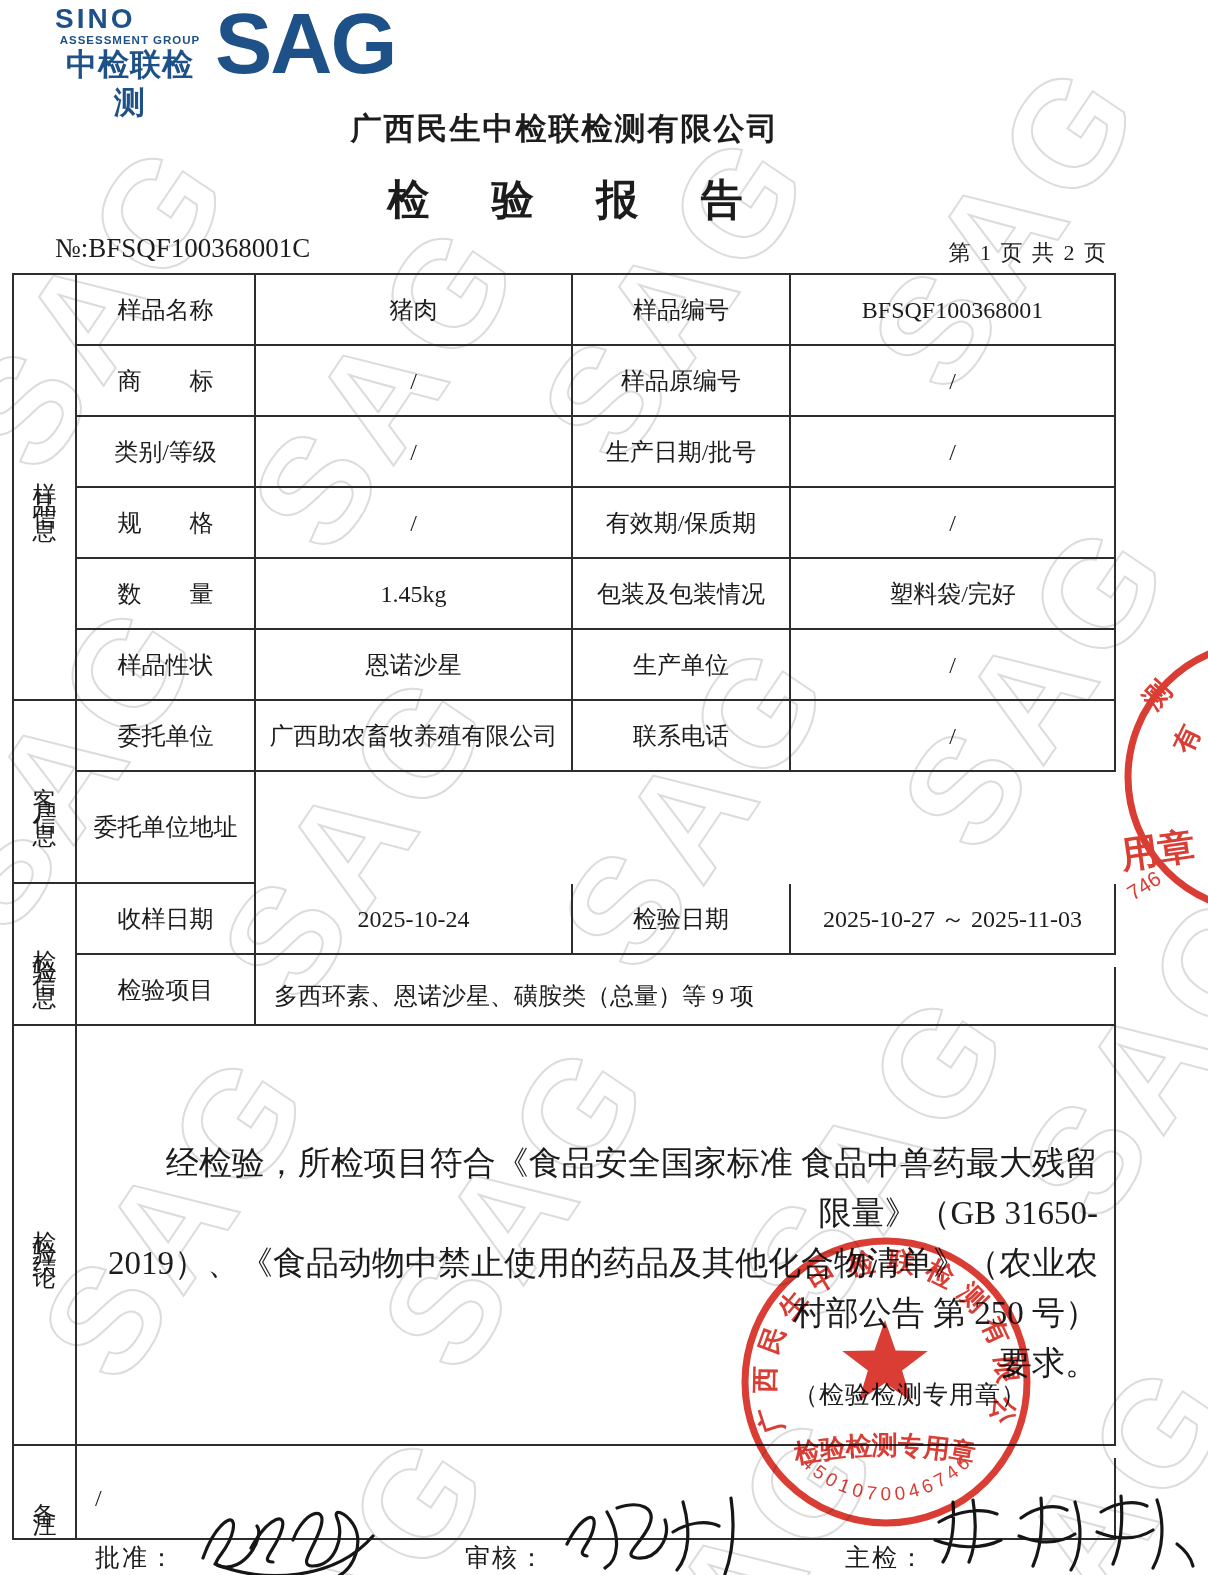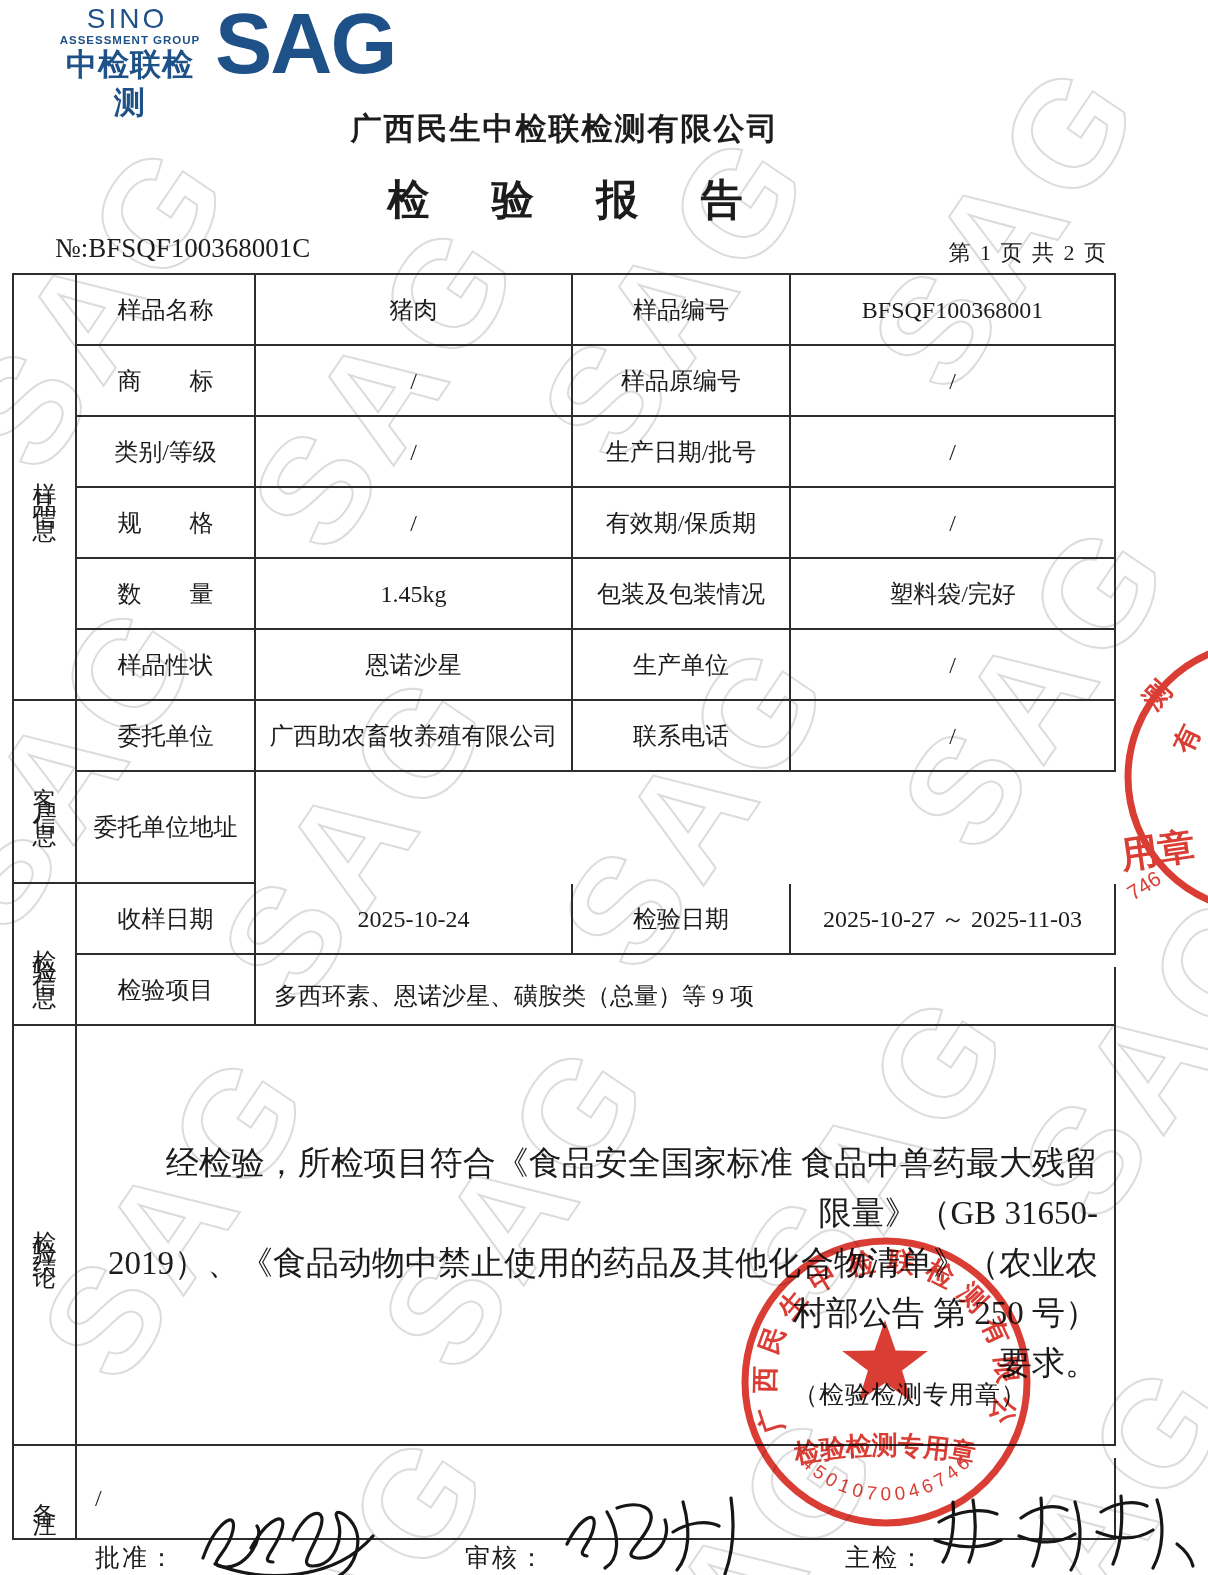--- a/index.html
+++ b/index.html
@@ -5,21 +5,21 @@
   html,body{margin:0;padding:0;background:#888;}
   .page{position:relative;width:1208px;height:1575px;background:#ffffff;overflow:hidden;
         font-family:"Liberation Serif","DejaVu Serif",serif;color:#1c1c1c;}
   .wm-layer{position:absolute;left:0;top:0;z-index:0;}
   .wm-layer text{font-family:"Liberation Sans","DejaVu Sans",sans-serif;font-weight:bold;
         font-size:150px;letter-spacing:10px;fill:none;stroke:#dcdcdc;stroke-width:2px;}
   
   .logo{position:absolute;left:55px;top:4px;z-index:1;display:flex;align-items:flex-start;
         font-family:"Liberation Sans","DejaVu Sans",sans-serif;color:#1d5187;}
   .logo-left{width:150px;text-align:center;}
-  .logo-sino{font-size:28px;font-weight:normal;letter-spacing:3px;line-height:30px;text-align:center;padding-right:6px;}
+  .logo-sino{font-size:28px;font-weight:bold;letter-spacing:3px;line-height:30px;text-align:left;padding-right:6px;}
   .logo-group{font-size:11.5px;font-weight:bold;letter-spacing:1px;line-height:12px;}
   .logo-cn{font-size:31px;font-weight:bold;letter-spacing:1px;line-height:38px;}
   .logo-sag{font-size:86px;font-weight:bold;letter-spacing:-2px;line-height:86px;margin-left:10px;margin-top:-4px;}
   .head-center{position:absolute;left:0;top:108px;width:1130px;text-align:center;z-index:1;}
   .company-title{font-size:31px;font-weight:bold;letter-spacing:2px;}
   .report-title{font-size:42px;font-weight:bold;letter-spacing:26px;margin-top:22px;text-indent:26px;}
   .report-no{position:absolute;left:55px;top:233px;font-size:27px;z-index:1;}
   .page-info{position:absolute;right:100px;top:238px;font-size:22px;z-index:1;letter-spacing:2px;}
   
   .report-table{position:absolute;left:12px;top:273px;z-index:1;display:grid;

